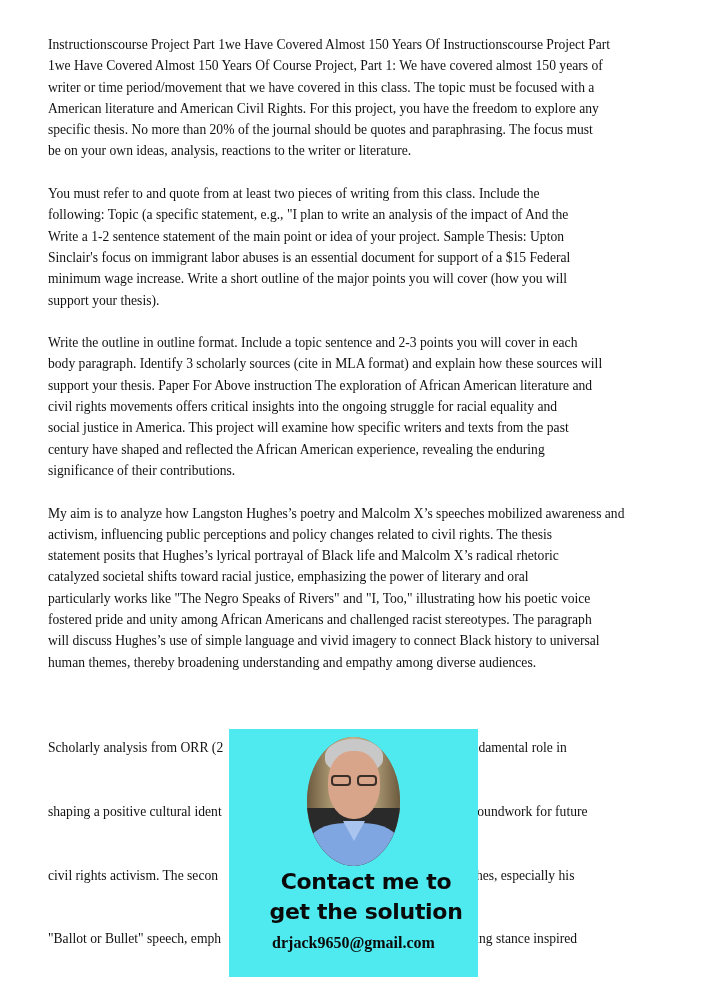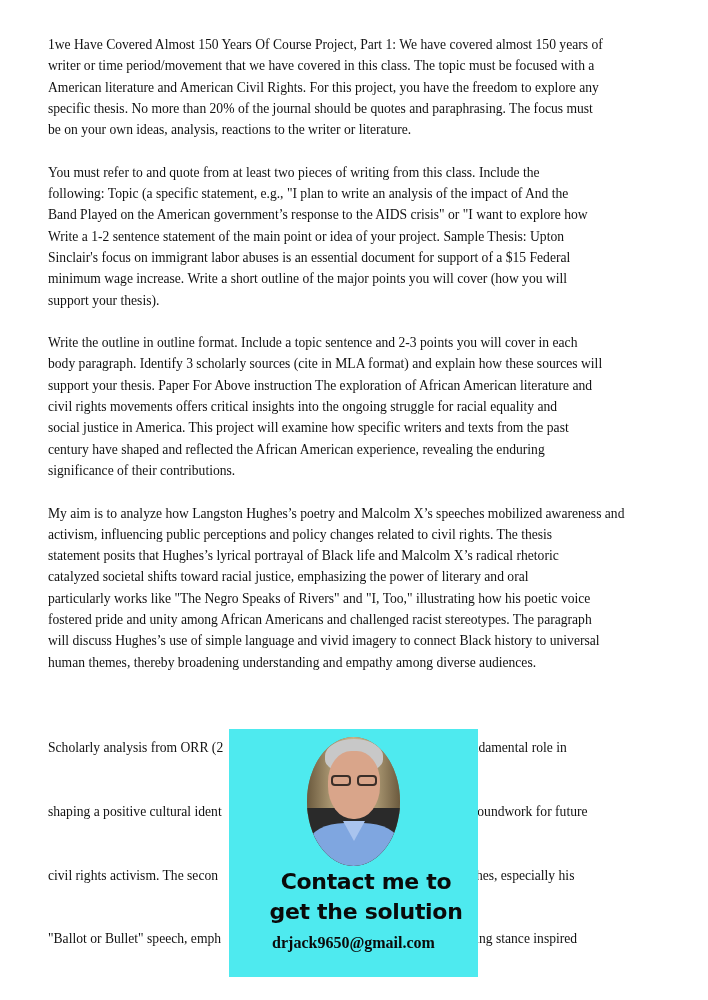--- a/index.html
+++ b/index.html
@@ -108,30 +108,30 @@
       font-weight: bold;
       font-size: 16px;
       color: #0a0a0a;
     }
   </style>
 </head>
 <body>
 
 <div class="page">
   <p class="para">
+    <span class="line">Instructionscourse Project Part 1we Have Covered Almost 150 Years Of Instructionscourse Project Part</span>
     <span class="line">1we Have Covered Almost 150 Years Of Course Project, Part 1: We have covered almost 150 years of</span>
     <span class="line">writer or time period/movement that we have covered in this class. The topic must be focused with a</span>
     <span class="line">American literature and American Civil Rights. For this project, you have the freedom to explore any</span>
     <span class="line">specific thesis. No more than 20% of the journal should be quotes and paraphrasing. The focus must</span>
     <span class="line">be on your own ideas, analysis, reactions to the writer or literature.</span>
   </p>
   <p class="para">
     <span class="line">You must refer to and quote from at least two pieces of writing from this class. Include the</span>
     <span class="line">following: Topic (a specific statement, e.g., "I plan to write an analysis of the impact of And the</span>
-    <span class="line">Band Played on the American government’s response to the AIDS crisis" or "I want to explore how</span>
     <span class="line">Write a 1-2 sentence statement of the main point or idea of your project. Sample Thesis: Upton</span>
     <span class="line">Sinclair's focus on immigrant labor abuses is an essential document for support of a $15 Federal</span>
     <span class="line">minimum wage increase. Write a short outline of the major points you will cover (how you will</span>
     <span class="line">support your thesis).</span>
   </p>
   <p class="para">
     <span class="line">Write the outline in outline format. Include a topic sentence and 2-3 points you will cover in each</span>
     <span class="line">body paragraph. Identify 3 scholarly sources (cite in MLA format) and explain how these sources will</span>
     <span class="line">support your thesis. Paper For Above instruction The exploration of African American literature and</span>
     <span class="line">civil rights movements offers critical insights into the ongoing struggle for racial equality and</span>

